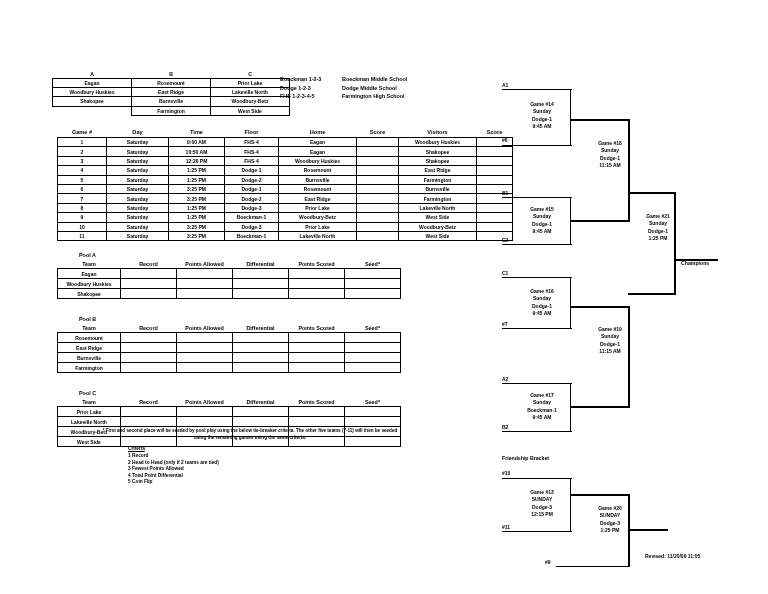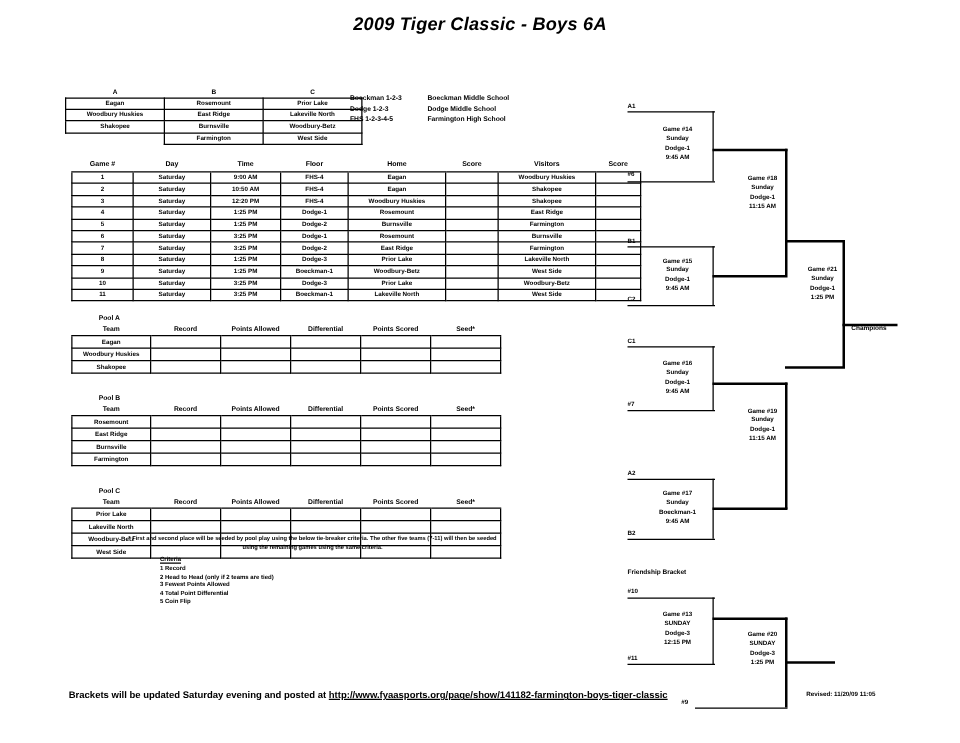--- a/index.html
+++ b/index.html
@@ -82,21 +82,20 @@
   .gbox{position:absolute;font-size:5px;font-weight:bold;text-align:center;line-height:7.4px;width:60px;}
   .ln{position:absolute;background:#000;}
   .lbl{position:absolute;font-size:5.2px;font-weight:bold;}
   .fb-title{position:absolute;font-size:5.2px;font-weight:bold;}
 </style>
 </head>
 <body>
 
 <div class="page">
 
-  <div class="title">2009 Tiger Classic - Boys 6A</div>
 
   <table class="gt poolgrid">
     <tbody>
         <tr>
       <td class="hdr">A</td>
       <td class="hdr">B</td>
       <td class="hdr">C</td>
     </tr>
     <tr>
       <td>Eagan</td>
@@ -409,23 +408,20 @@
 
   <div class="criteria">
     <div class="ch">Criteria</div>
     <div>1 Record</div>
     <div>2 Head to Head (only if 2 teams are tied)</div>
     <div>3 Fewest Points Allowed</div>
     <div>4 Total Point Differential</div>
     <div>5 Coin Flip</div>
   </div>
 
-  <div class="footer">
-    <span>Brackets will be updated Saturday evening and posted at </span><span class="lnk">http://www.fyaasports.org/page/show/141182-farmington-boys-tiger-classic</span>
-  </div>
   <div class="revised">Revised: 11/20/09 11:05</div>
 
   <div class="bracket">
 
     <div class="seed" style="left:502px;top:82px;">A1</div>
     <div class="ln" style="left:502px;top:89px;width:70px;height:1.4px;"></div>
     <div class="ln" style="left:570px;top:89px;width:1.4px;height:56px;"></div>
     <div class="seed" style="left:502px;top:137px;">#6</div>
     <div class="ln" style="left:502px;top:145px;width:70px;height:1.4px;"></div>
     <div class="gbox" style="left:512px;top:101px;">

